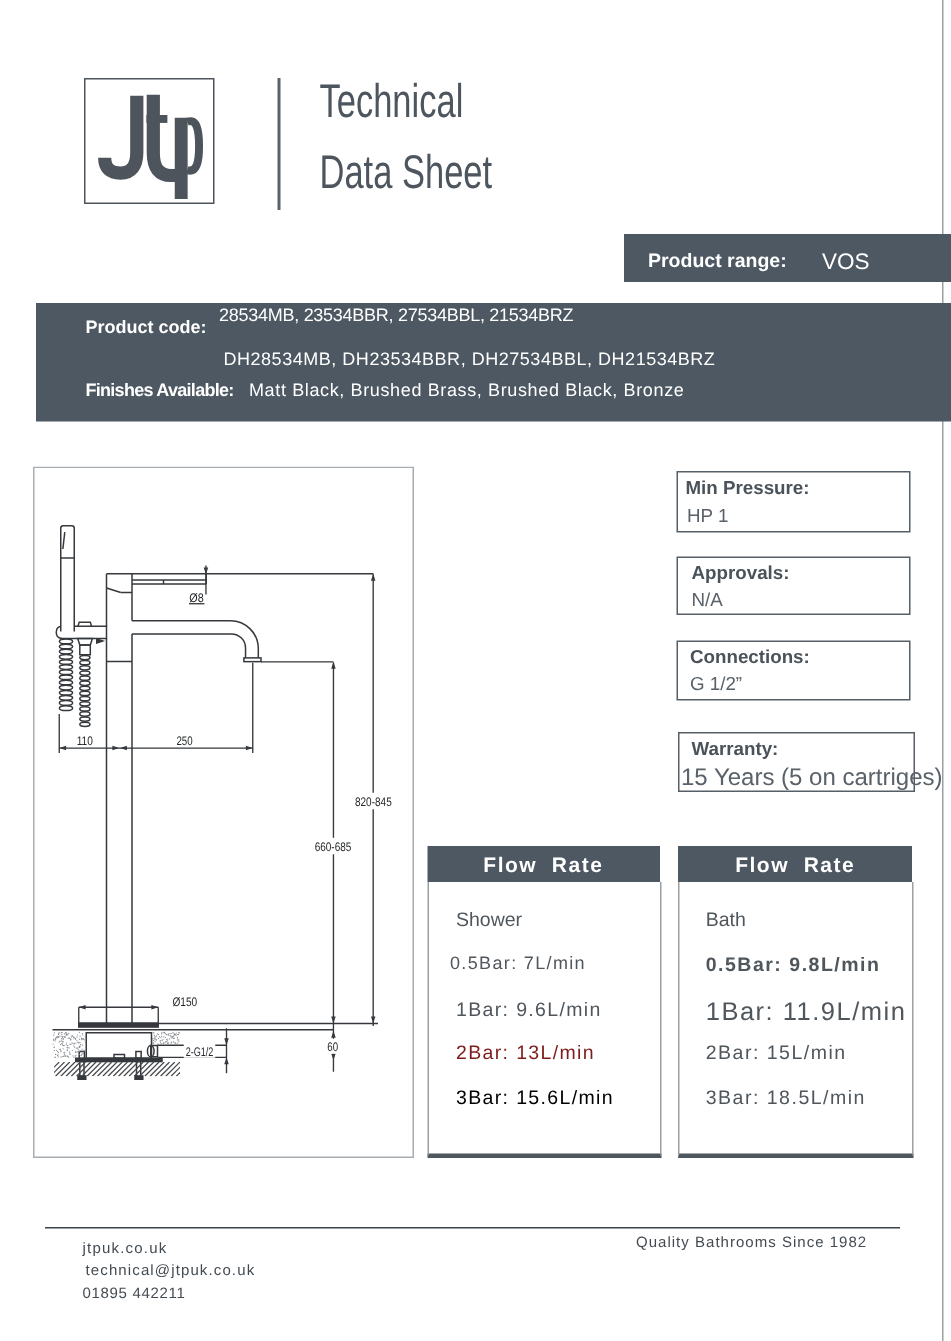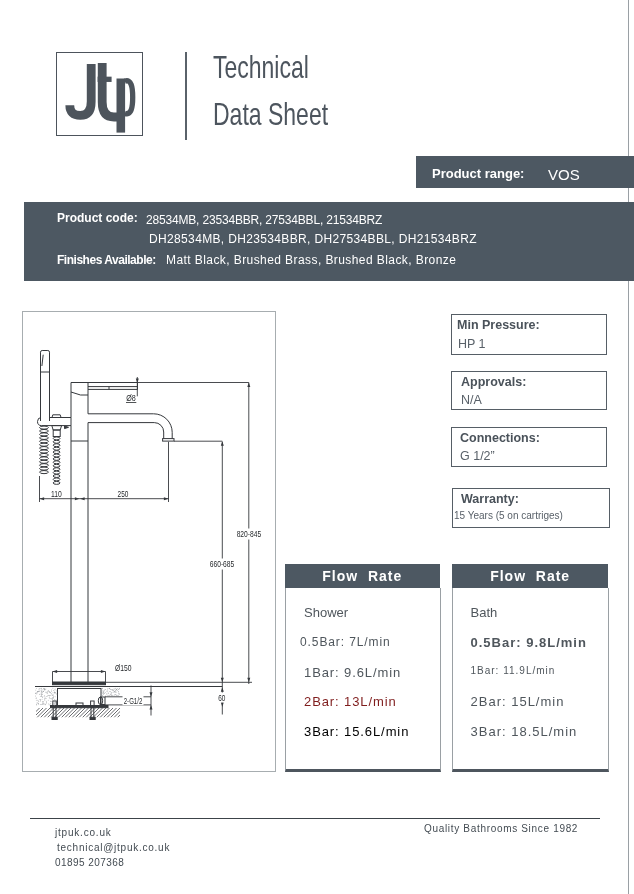--- a/index.html
+++ b/index.html
@@ -33,21 +33,21 @@
 <div class="abs" style="left:416px;top:156px;width:218px;height:32px;background:#4d5862;"></div>
 
 <div class="abs" style="left:432px;top:167px;font-size:13px;font-weight:bold;color:#fff;">Product range:</div>
 
 <div class="abs" style="left:548px;top:167px;font-size:15px;color:#fff;">VOS</div>
 
 <div class="abs" style="left:24px;top:202px;width:610px;height:79px;background:#4d5862;"></div>
 
 <div class="abs" style="left:57px;top:211.7px;font-size:12px;font-weight:bold;color:#fff;">Product code:</div>
 
-<div class="abs" style="left:146px;top:214px;font-size:12px;letter-spacing:-0.18px;color:#fff;">28534MB, 23534BBR, 27534BBL, 21534BRZ</div>
+<div class="abs" style="left:146px;top:204px;font-size:12px;letter-spacing:-0.18px;color:#fff;">28534MB, 23534BBR, 27534BBL, 21534BRZ</div>
 
 <div class="abs" style="left:149px;top:232.7px;font-size:12px;letter-spacing:0.35px;color:#fff;">DH28534MB, DH23534BBR, DH27534BBL, DH21534BRZ</div>
 
 <div class="abs" style="left:57px;top:253.7px;font-size:12px;font-weight:bold;letter-spacing:-0.48px;color:#fff;">Finishes Available:</div>
 
 <div class="abs" style="left:166px;top:253.7px;font-size:12px;letter-spacing:0.42px;color:#fff;">Matt Black, Brushed Brass, Brushed Black, Bronze</div>
 
 <svg class="abs" style="left:22px;top:311px;" width="254" height="461" viewBox="22 311 254 461">
 
   <rect x="22.5" y="311.5" width="253" height="460" fill="none" stroke="#a7adb0" stroke-width="1"></rect>
@@ -511,21 +511,21 @@
 <div class="abs" style="left:451px;top:427px;width:154px;height:38px;border:1.5px solid #565e66;"></div>
 
 <div class="abs" style="left:460px;top:431.5px;font-size:12.5px;font-weight:bold;color:#4a525a;">Connections:</div>
 
 <div class="abs" style="left:460px;top:450px;font-size:12.5px;color:#596169;">G 1/2”</div>
 
 <div class="abs" style="left:451.5px;top:487.5px;width:156px;height:38px;border:1.5px solid #565e66;"></div>
 
 <div class="abs" style="left:461px;top:492.5px;font-size:12.5px;font-weight:bold;color:#4a525a;text-align:center;">Warranty:</div>
 
-<div class="abs" style="left:454px;top:511px;font-size:10px;color:#596169;">15 Years (5 on cartriges)</div>
+<div class="abs" style="left:454px;top:511px;font-size:16px;color:#596169;">15 Years (5 on cartriges)</div>
 
 <div class="abs" style="left:284.5px;top:564px;width:155.5px;height:23.5px;background:#4d5862;"></div>
 
 <div class="abs" style="left:284.5px;top:564px;width:155.5px;height:23.5px;font-size:14px;font-weight:bold;color:#fff;text-align:center;line-height:25.5px;letter-spacing:1px;">Flow&nbsp; Rate</div>
 
 <div class="abs" style="left:284.5px;top:587.5px;width:154.5px;height:181px;border-left:1px solid #9aa0a4;border-right:1px solid #9aa0a4;border-bottom:3px solid #4e565e;"></div>
 
 <div class="abs" style="left:304px;top:606px;font-size:13px;color:#4f565c;">Shower</div>
 
 <div class="abs" style="left:300px;top:636px;font-size:12px;letter-spacing:0.9px;color:#4f565c;">0.5Bar: 7L/min</div>
@@ -539,27 +539,27 @@
 <div class="abs" style="left:452px;top:564px;width:156.3px;height:23.5px;background:#4d5862;"></div>
 
 <div class="abs" style="left:452px;top:564px;width:156.3px;height:23.5px;font-size:14px;font-weight:bold;color:#fff;text-align:center;line-height:25.5px;letter-spacing:1px;">Flow&nbsp; Rate</div>
 
 <div class="abs" style="left:452px;top:587.5px;width:155.3px;height:181px;border-left:1px solid #9aa0a4;border-right:1px solid #9aa0a4;border-bottom:3px solid #4e565e;"></div>
 
 <div class="abs" style="left:470.5px;top:606px;font-size:13px;color:#4f565c;">Bath</div>
 
 <div class="abs" style="left:470.5px;top:636px;font-size:13px;letter-spacing:1px;color:#4f565c;font-weight:bold;">0.5Bar: 9.8L/min</div>
 
-<div class="abs" style="left:470.5px;top:665.5px;font-size:10px;letter-spacing:1px;color:#4f565c;">1Bar: 11.9L/min</div>
+<div class="abs" style="left:470.5px;top:665.5px;font-size:17px;letter-spacing:1px;color:#4f565c;">1Bar: 11.9L/min</div>
 
 <div class="abs" style="left:470.5px;top:695px;font-size:13px;letter-spacing:1px;color:#4f565c;">2Bar: 15L/min</div>
 
 <div class="abs" style="left:470.5px;top:725px;font-size:13px;letter-spacing:1px;color:#4f565c;">3Bar: 18.5L/min</div>
 
 <div class="abs" style="left:30px;top:818px;width:570px;height:1.2px;background:#3c4349;"></div>
 
 <div class="abs" style="left:55px;top:827.5px;font-size:10px;letter-spacing:0.8px;color:#434b52;">jtpuk.co.uk</div>
 
 <div class="abs" style="left:57px;top:842.5px;font-size:10px;letter-spacing:0.75px;color:#434b52;">technical@jtpuk.co.uk</div>
 
-<div class="abs" style="left:55px;top:857.5px;font-size:10px;letter-spacing:0.45px;color:#434b52;">01895 207368</div>
+<div class="abs" style="left:55px;top:857.5px;font-size:10px;letter-spacing:0.45px;color:#434b52;">01895 442211</div>
 
 <div class="abs" style="left:424px;top:823.5px;font-size:10px;letter-spacing:0.68px;color:#434b52;">Quality Bathrooms Since 1982</div>
 
 </body></html>

